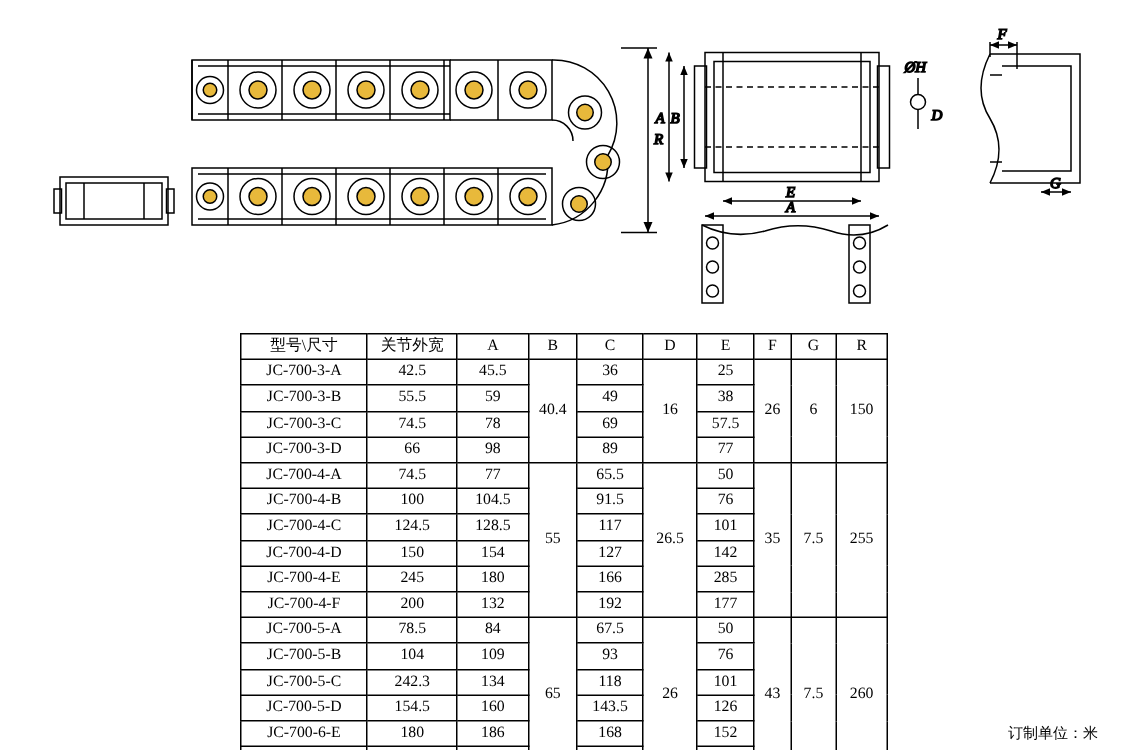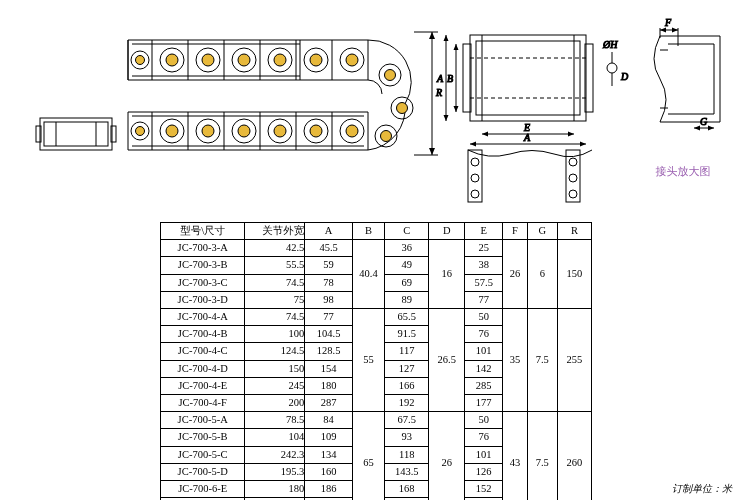--- a/index.html
+++ b/index.html
@@ -23,33 +23,33 @@
     border-collapse:collapse; width:432px;
     font-family:"Liberation Serif", serif;
     font-size:10.5px; color:#000;
   }
   table.spec th, table.spec td {
     border:1px solid #000; text-align:center; padding:0;
     height:16.2px; line-height:16.2px; font-weight:normal;
     white-space:nowrap;
   }
   table.spec th:first-child, table.spec td:first-child { width:88px; }
-  table.spec th:nth-child(2), table.spec td.c2 { width:62px;text-align:right; }
+  table.spec th:nth-child(2), table.spec td.c2 { width:62px; }
   table.spec th:nth-child(3), table.spec td.c3 { width:50px; }
   table.spec th:nth-child(4), table.spec td.c4 { width:34px; }
   table.spec th:nth-child(5), table.spec td.c5 { width:46px; }
   table.spec th:nth-child(6), table.spec td.c6 { width:38px; }
   table.spec th:nth-child(7), table.spec td.c7 { width:40px; }
   table.spec th:nth-child(8), table.spec td.c8 { width:26px; }
   table.spec th:nth-child(9), table.spec td.c9 { width:32px; }
   table.spec th:nth-child(10), table.spec td.c10 { width:36px; }
 
   .note-order {
     position:absolute; right:18px; bottom:4px;
-    font-family:"Liberation Serif", serif; font-size:10px; color:#000;font-style:italic;
+    font-family:"Liberation Serif", serif; font-size:10px; color:#000;
   }
   .detail-label {
     position:absolute; left:628px; top:164px; width:110px;
     text-align:center; font-family:"Liberation Serif", serif;
     font-size:11px; color:#9a5fb0; line-height:14px;
   }
   .lbl-i { font-family:"Liberation Serif", serif; font-size:10px; fill:#000; font-style:italic;}
 </style>
 </head>
 <body>
@@ -228,21 +228,20 @@
         <line x1="694" y1="128" x2="714" y2="128"></line>
         <path d="M694 128 l6 -2.5 v5 z" fill="#000" stroke="none"></path>
         <path d="M714 128 l-6 -2.5 v5 z" fill="#000" stroke="none"></path>
       </g>
       <text class="lbl-i" x="700" y="125">G</text>
     </g>
   </svg>
   </div>
 
   <div class="detail-label">
-    <div>接头放大图</div>
   </div>
 
   <div class="table-wrap">
     <table class="spec">
       <thead>
         <tr>
           <th>型号\尺寸</th>
           <th>关节外宽</th>
           <th>A</th>
           <th>B</th>
@@ -276,21 +275,21 @@
           </tr>
           <tr>
             <td>JC-700-3-C</td>
             <td class="c2">74.5</td>
             <td class="c3">78</td>
             <td class="c5">69</td>
             <td class="c7">57.5</td>
           </tr>
           <tr>
             <td>JC-700-3-D</td>
-            <td class="c2">75</td>
+            <td class="c2">66</td>
             <td class="c3">98</td>
             <td class="c5">89</td>
             <td class="c7">77</td>
           </tr>
           <tr>
             <td>JC-700-4-A</td>
             <td class="c2">74.5</td>
             <td class="c3">77</td>
             <td class="c4" rowspan="6">55</td>
             <td class="c5">65.5</td>
@@ -324,21 +323,21 @@
           <tr>
             <td>JC-700-4-E</td>
             <td class="c2">245</td>
             <td class="c3">180</td>
             <td class="c5">166</td>
             <td class="c7">285</td>
           </tr>
           <tr>
             <td>JC-700-4-F</td>
             <td class="c2">200</td>
-            <td class="c3">287</td>
+            <td class="c3">132</td>
             <td class="c5">192</td>
             <td class="c7">177</td>
           </tr>
           <tr>
             <td>JC-700-5-A</td>
             <td class="c2">78.5</td>
             <td class="c3">84</td>
             <td class="c4" rowspan="6">65</td>
             <td class="c5">67.5</td>
             <td class="c6" rowspan="6">26</td>
@@ -356,21 +355,21 @@
           </tr>
           <tr>
             <td>JC-700-5-C</td>
             <td class="c2">242.3</td>
             <td class="c3">134</td>
             <td class="c5">118</td>
             <td class="c7">101</td>
           </tr>
           <tr>
             <td>JC-700-5-D</td>
-            <td class="c2">195.3</td>
+            <td class="c2">154.5</td>
             <td class="c3">160</td>
             <td class="c5">143.5</td>
             <td class="c7">126</td>
           </tr>
           <tr>
             <td>JC-700-6-E</td>
             <td class="c2">180</td>
             <td class="c3">186</td>
             <td class="c5">168</td>
             <td class="c7">152</td>

